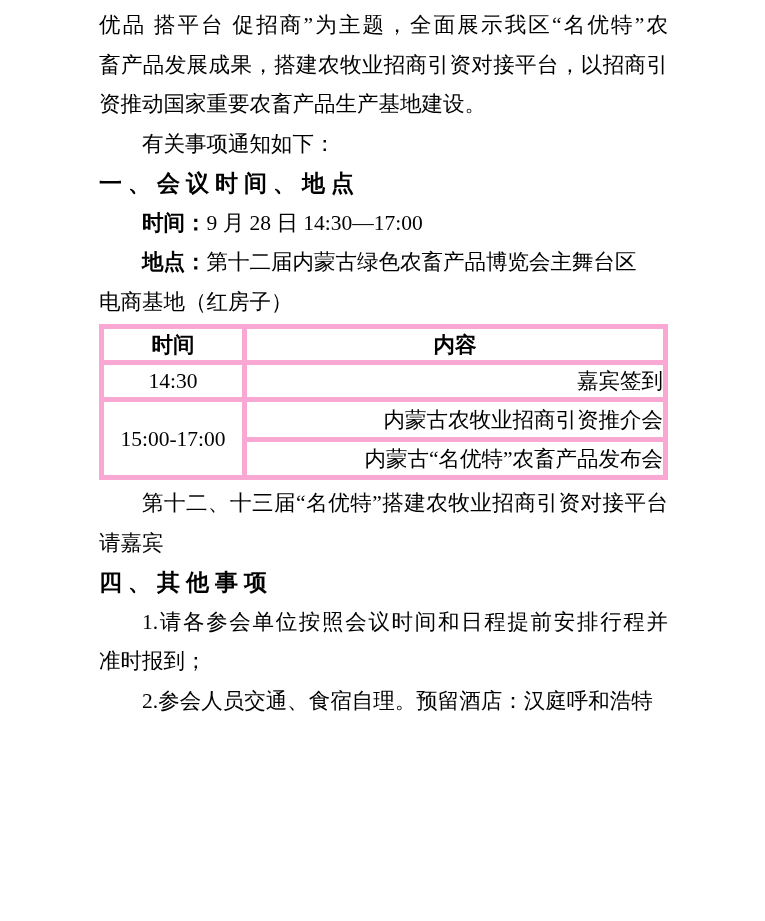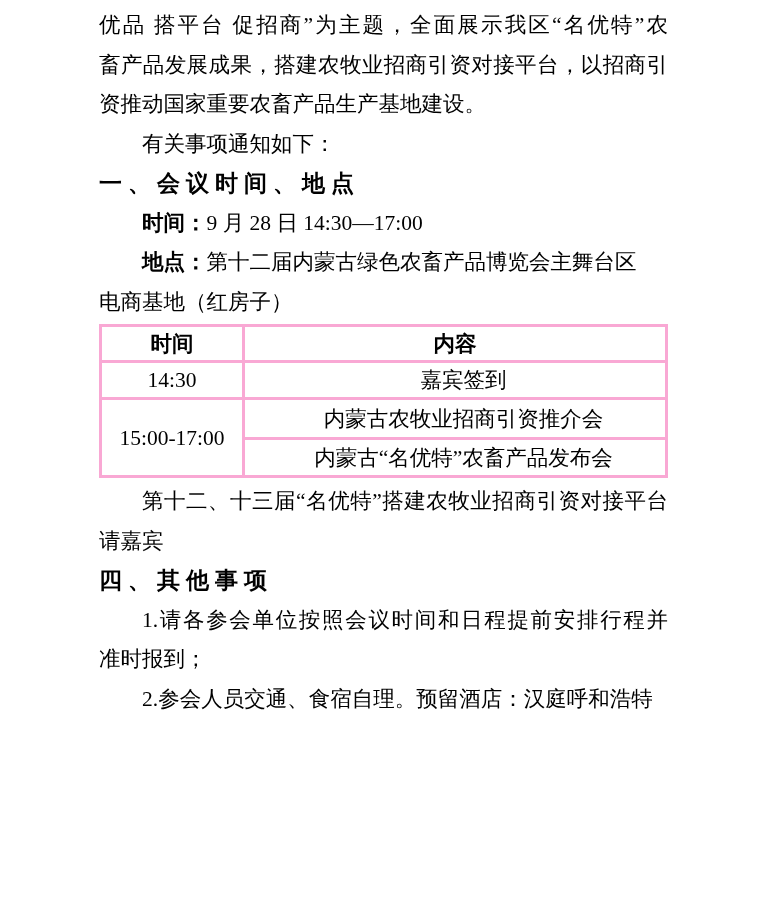--- a/index.html
+++ b/index.html
@@ -27,30 +27,30 @@
     font-weight:700;
   }
   .gap-before-h2 { margin-top:34px; }
   .gap-before-h3 { margin-top:42px; }
   .s3-first { margin-top:4px; }
   table.agenda {
     width:569px; margin-top:2px;
     border-collapse:collapse; table-layout:fixed;
   }
   table.agenda td, table.agenda th {
-    border:3px solid #f9a8d4;
+    border:5px solid #f9a8d4;
     vertical-align:middle;
     font-size:21.5px; line-height:28px;
   }
   table.agenda th {
     font-family:"Liberation Sans","DejaVu Sans",sans-serif;
     font-weight:700; text-align:center;
   }
   table.agenda .col-time { width:143px; text-align:center; }
-  table.agenda td.cell-content { text-align:center; padding-left:17px; }
+  table.agenda td.cell-content { text-align:right; padding-left:17px; }
   tr.r-head { height:36px; }
   tr.r1 { height:37px; }
   tr.r2 { height:40px; }
   tr.r3 { height:38px;margin-top:9px; }
 </style>
 </head>
 <body>
 
 <div class="page">
   <div class="content">

